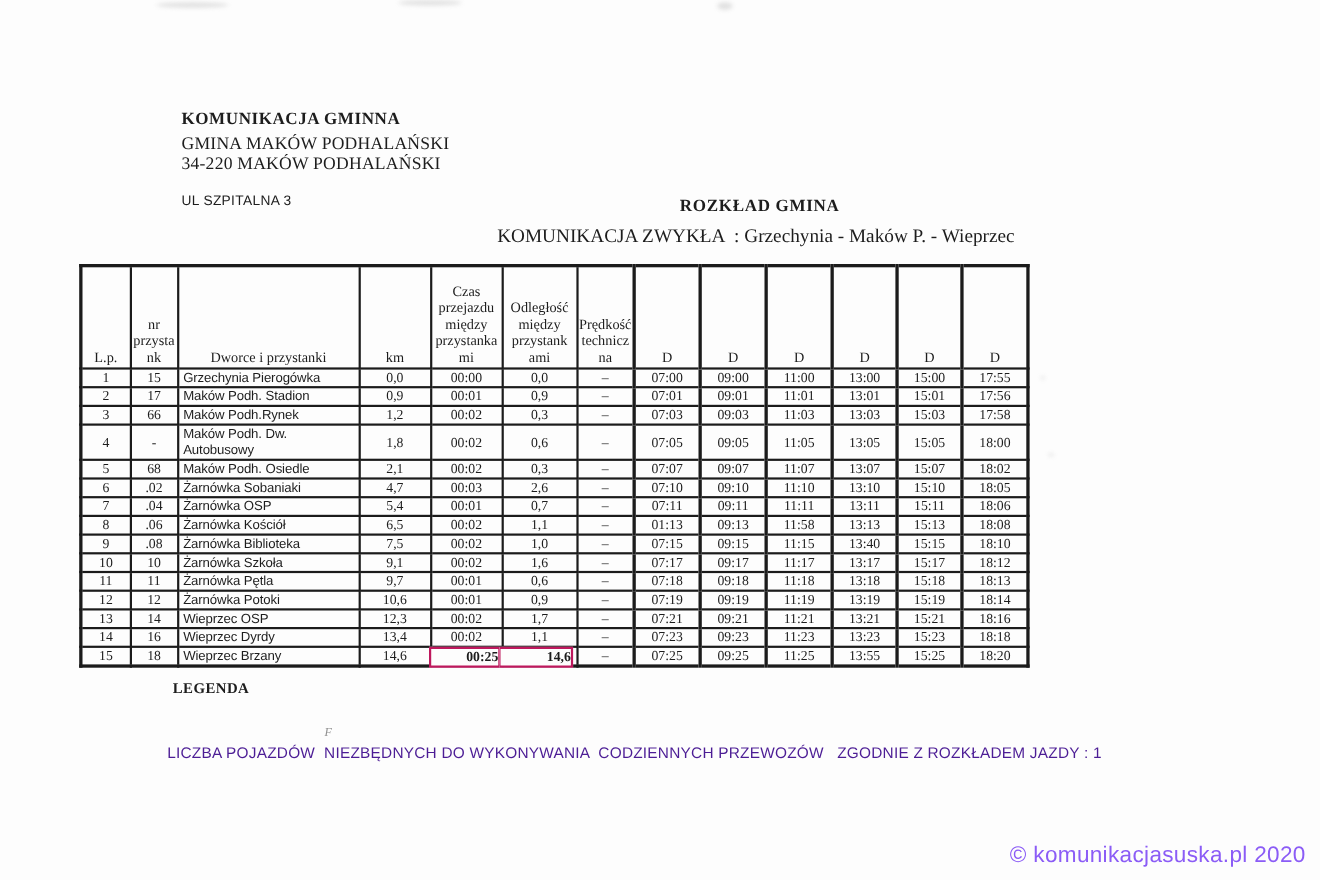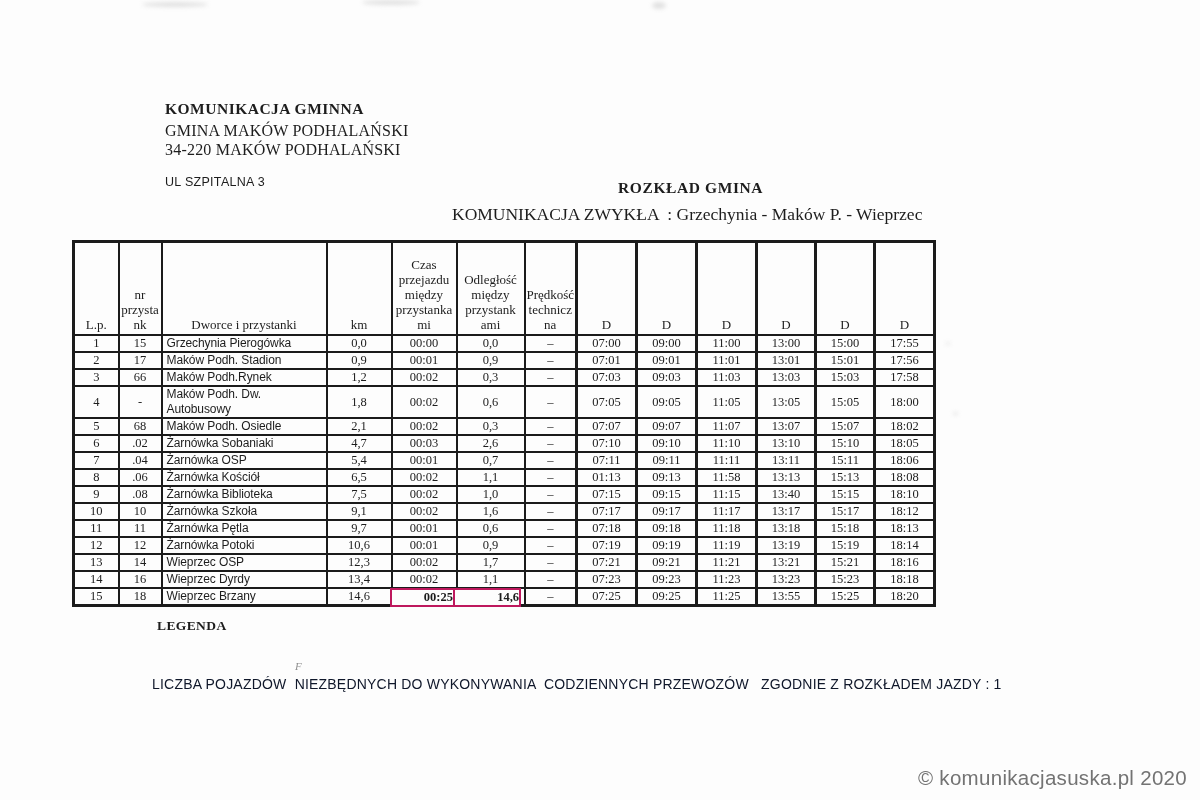--- a/index.html
+++ b/index.html
@@ -54,27 +54,27 @@
   .totals-cell.t2{width:64px;border-left-width:1px;}
 
   .legend{position:absolute;left:157px;top:618px;}
   .legend-title{font-weight:bold;font-size:13.5px;letter-spacing:.4px;}
   .legend-entry{font-size:13.5px;margin-top:3px;}
 
   .artifact{position:absolute;left:295px;top:660px;font-size:11px;color:#909090;font-style:italic;}
 
   .footer-note{
     position:absolute;left:152px;top:676px;
-    font-family:"Liberation Sans", sans-serif;font-size:14px;color:#0f172a;
+    font-family:"Liberation Sans", sans-serif;font-size:14px;color:#4c1d95;
     white-space:pre;letter-spacing:.2px;
   }
 
   .watermark{
     position:absolute;right:13px;top:766px;
-    font-family:"Liberation Sans", sans-serif;font-size:20.5px;color:#737373;letter-spacing:.3px;
+    font-family:"Liberation Sans", sans-serif;font-size:20.5px;color:#8b5cf6;letter-spacing:.3px;
   }
 </style>
 </head>
 <body>
 
 <div class="page">
 
   <div class="smudge s1"></div>
   <div class="smudge s2"></div>
   <div class="smudge s3"></div>

